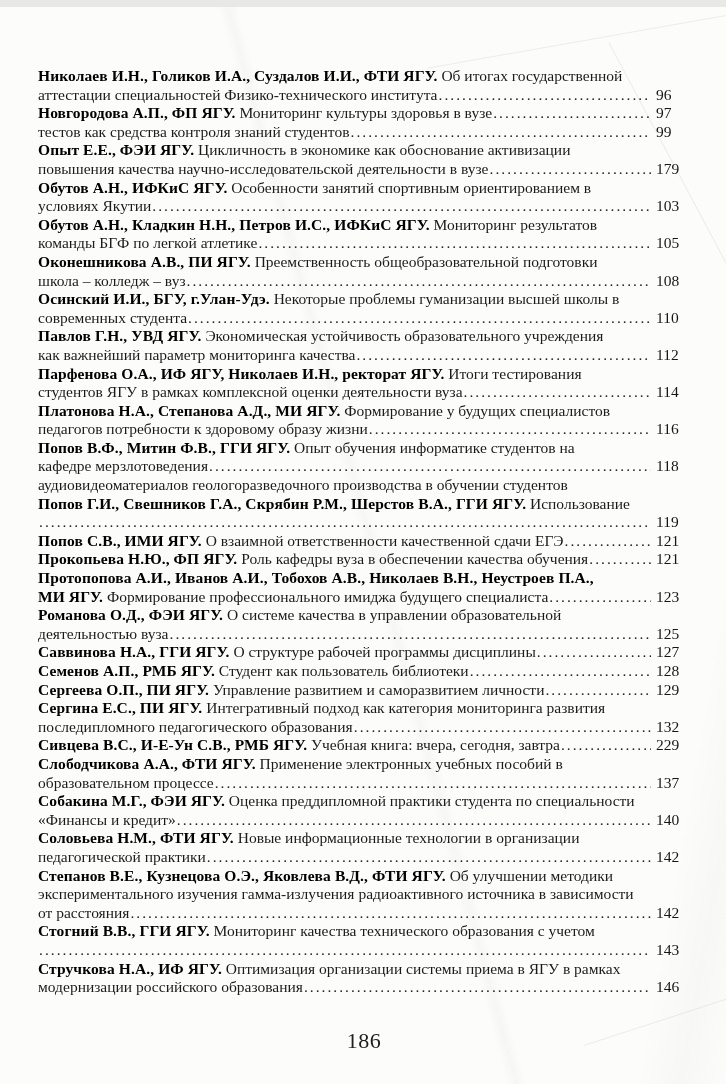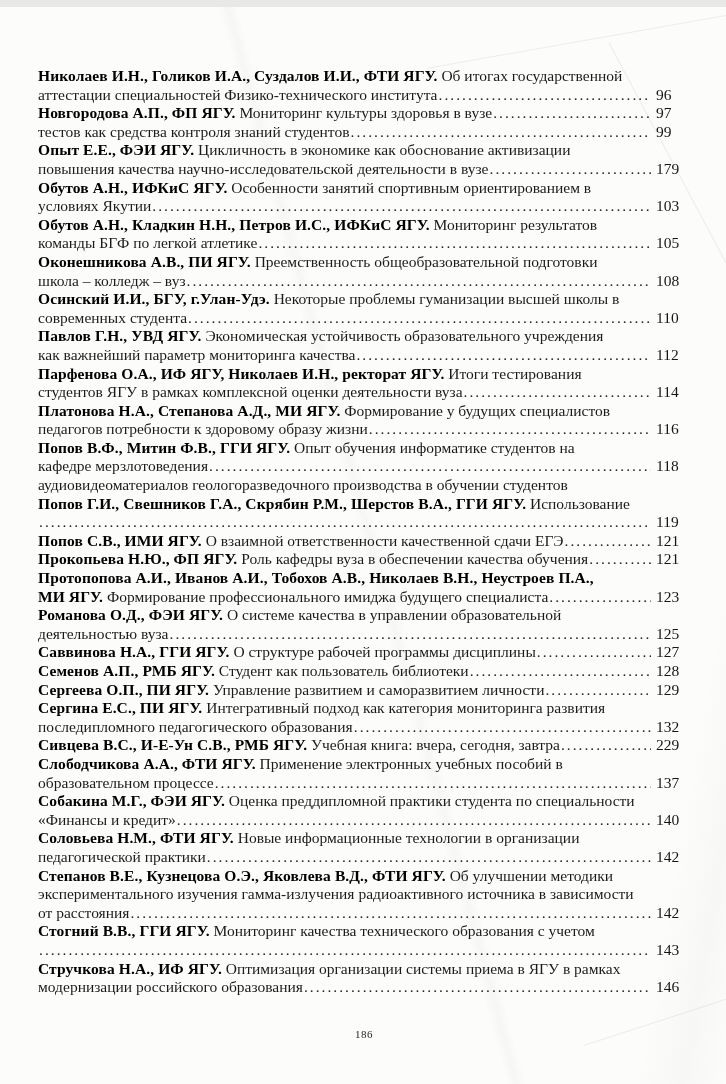--- a/index.html
+++ b/index.html
@@ -58,21 +58,21 @@
   }
   .pagenum {
     flex: 0 0 auto;
     width: 34px;
     text-align: left;
     color: #161616;
   }
   .footer {
     margin-top: 31px;
     text-align: center;
-    font-size: 11px;
+    font-size: 22px;
     color: #1f1f1f;
     letter-spacing: 0.5px;
   }
 </style>
 </head>
 <body>
 
 <div class="page">
   <div class="crease c1"></div>
   <div class="crease c2"></div>

